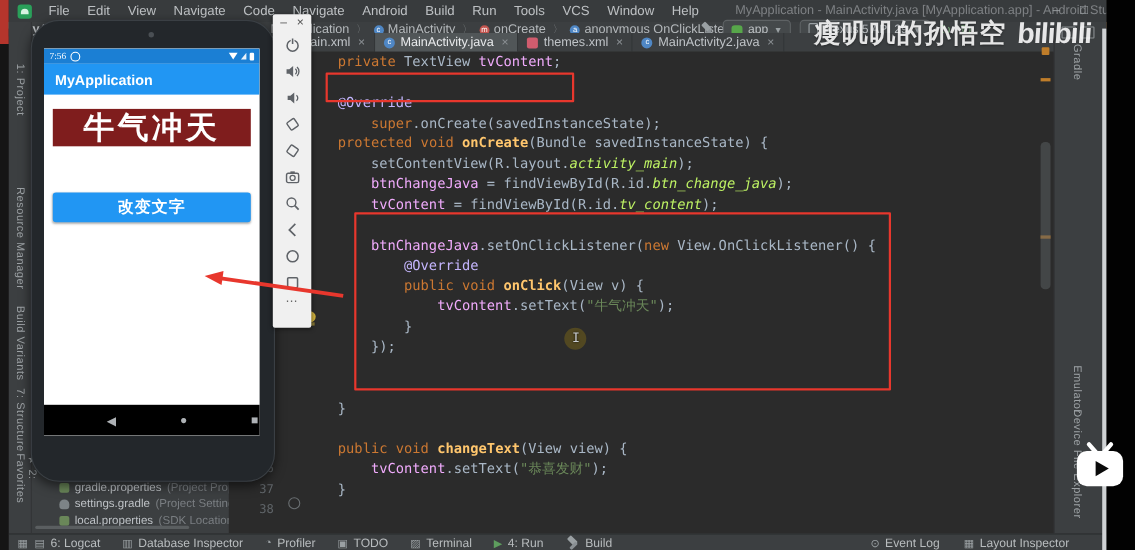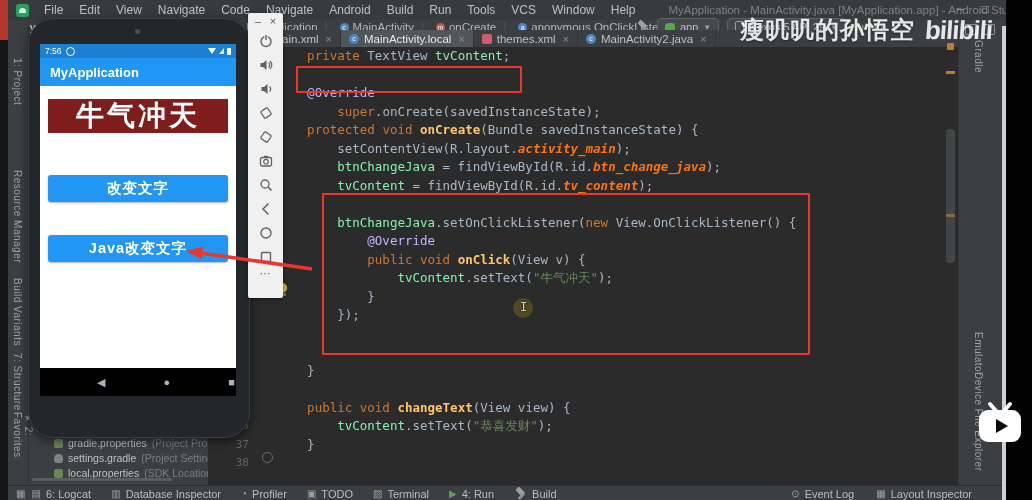--- a/index.html
+++ b/index.html
@@ -69,22 +69,22 @@
 
   
   #editor{left:208px;top:47px;width:750px;height:438px;background:#2b2b2b;overflow:hidden;}
   .code-line{display:flex;height:18.5px;line-height:18.5px;white-space:pre;
              font-family:"DejaVu Sans Mono","Liberation Mono",monospace;font-size:12.5px;}
   .code-line.current{background:#34363a;}
   .ln{flex:0 0 41px;text-align:right;color:#5f6468;font-size:11px;}
   .fold{flex:0 0 28px;}
   .tok-kw{color:#cc7832;}
   .tok-def{color:#a9b7c6;}
-  .tok-fld{color:#86efac;}
-  .tok-itl{color:#f97316;font-style:italic;font-weight:bold;}
+  .tok-fld{color:#f0abfc;}
+  .tok-itl{color:#bef264;font-style:italic;}
   .tok-mth{color:#ffc66d;font-weight:bold;}
   .tok-ann{color:#c4b5fd;}
   .tok-str{color:#6a8759;}
   .tok-sel{color:#b6bec6;background:#50564a;border-radius:2px;}
 
   #bulb{left:277px;top:283px;width:11px;height:13px;z-index:6;cursor:pointer;}
   #bulb .glass{width:10px;height:10px;border-radius:50%;background:#d2b33e;}
   #bulb .base{width:6px;height:3px;background:#8a7a34;margin:0 auto;}
   #fold-circle{left:262px;top:452px;width:9px;height:9px;border:1px solid #6a6f72;border-radius:50%;z-index:6;}
 
@@ -113,21 +113,21 @@
                box-shadow:0 1px 4px rgba(0,0,0,.5);z-index:20;}
   #emu-winctl{display:flex;justify-content:center;gap:9px;color:#555;font-size:11px;padding-top:2px;}
   #emu-icons{display:flex;flex-direction:column;align-items:center;gap:8px;margin-top:6px;}
   #emu-icons .eico{width:16px;height:16px;cursor:pointer;}
   #emu-more{text-align:center;color:#666;font-size:11px;letter-spacing:1px;margin-top:2px;cursor:pointer;}
 
   #phone{left:28px;top:18px;width:220px;height:418px;background:#23272b;border:1px solid #3a3f44;
          border-radius:26px;box-shadow:0 3px 10px rgba(0,0,0,.55);z-index:19;}
   #cam-dot{position:absolute;left:106px;top:10px;width:5px;height:5px;border-radius:50%;background:#4a4f54;}
   #phone-screen{position:absolute;left:11px;top:25px;width:196px;height:352px;background:#fff;overflow:hidden;}
-  #p-status{height:14px;background:#1b7fd4;display:flex;align-items:center;color:#fff;font-size:8.5px;padding:0 5px;}
+  #p-status{height:14px;background:#1b7fd4;display:flex;align-items:center;color:#fff;font-size:8.5px;padding:0 5px;font-family:Liberation Serif, serif;}
   #p-status .rec{width:7px;height:7px;border:1px solid #fff;border-radius:50%;margin-left:4px;}
   #p-status .spacer{flex:1;}
   .s-wifi{width:0;height:0;border-left:4px solid transparent;border-right:4px solid transparent;border-top:6px solid #fff;margin-right:3px;}
   .s-sig{width:0;height:0;border-left:5px solid transparent;border-bottom:6px solid #e8f2fb;margin-right:3px;}
   .s-bat{width:4px;height:7px;background:#fff;border-radius:1px;}
   #p-appbar{height:28px;background:#2196f3;color:#fff;font-size:13px;font-weight:bold;display:flex;align-items:center;padding-left:10px;}
   #p-banner{position:absolute;left:8px;top:55px;width:180px;height:34px;background:#7f1d1d;color:#fff;
             display:flex;align-items:center;justify-content:center;font-size:28px;font-weight:bold;letter-spacing:3px;}
   .p-btn{position:absolute;left:8px;width:180px;height:27px;background:#2196f3;border-radius:3px;color:#fff;
          display:flex;align-items:center;justify-content:center;font-size:14.5px;font-weight:bold;letter-spacing:1px;
@@ -256,21 +256,21 @@
   </div>
 
   <div class="abs" id="tabbar">
       <div class="tab">
         <span class="tico-layout"></span>
         <span>activity_main.xml</span>
         <span class="tclose">×</span>
       </div>
       <div class="tab sel">
         <span class="tico-class">c</span>
-        <span>MainActivity.local</span>
+        <span>MainActivity.java</span>
         <span class="tclose">×</span>
       </div>
       <div class="tab">
         <span class="tico-values"></span>
         <span>themes.xml</span>
         <span class="tclose">×</span>
       </div>
       <div class="tab">
         <span class="tico-class">c</span>
         <span>MainActivity2.java</span>
@@ -426,21 +426,20 @@
         <span class="spacer"></span>
         <span class="s-wifi"></span>
         <span class="s-sig"></span>
         <span class="s-bat"></span>
       </div>
       <div id="p-appbar">
         <span>MyApplication</span>
       </div>
       <div id="p-banner">牛气冲天</div>
       <div class="p-btn" id="p-btn1">改变文字</div>
-      <div class="p-btn" id="p-btn2">Java改变文字</div>
       <div id="p-nav">
         <span>◀</span>
         <span>●</span>
         <span>■</span>
       </div>
     </div>
   </div>
 
   <div class="abs red-box" id="anno-box-1"></div>
   <div class="abs red-box" id="anno-box-2"></div>

